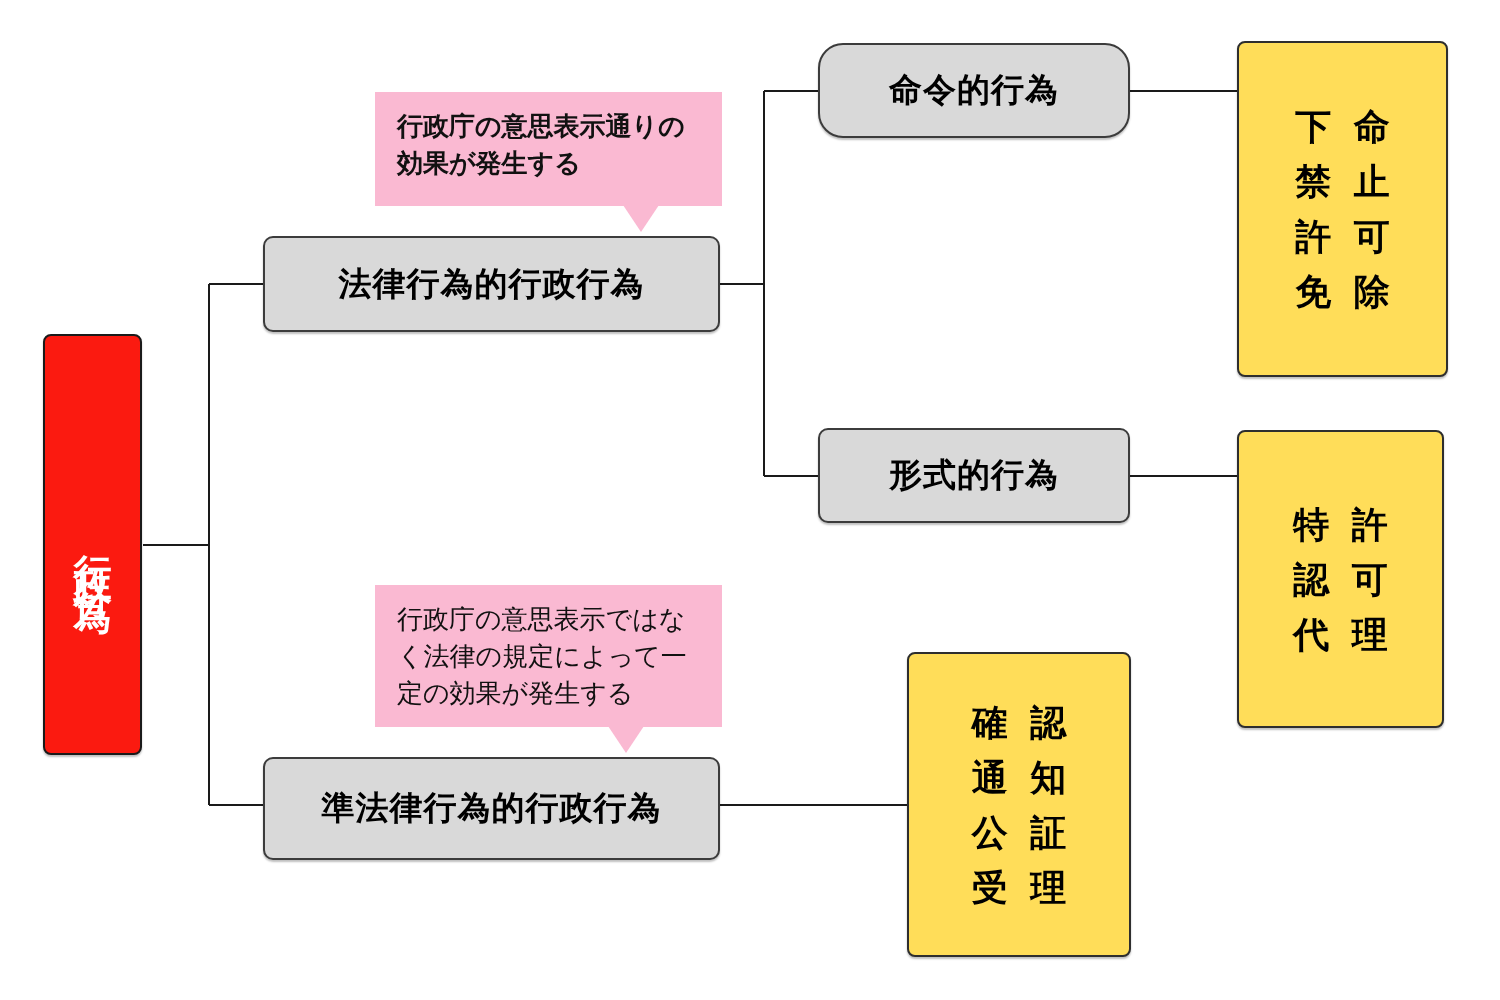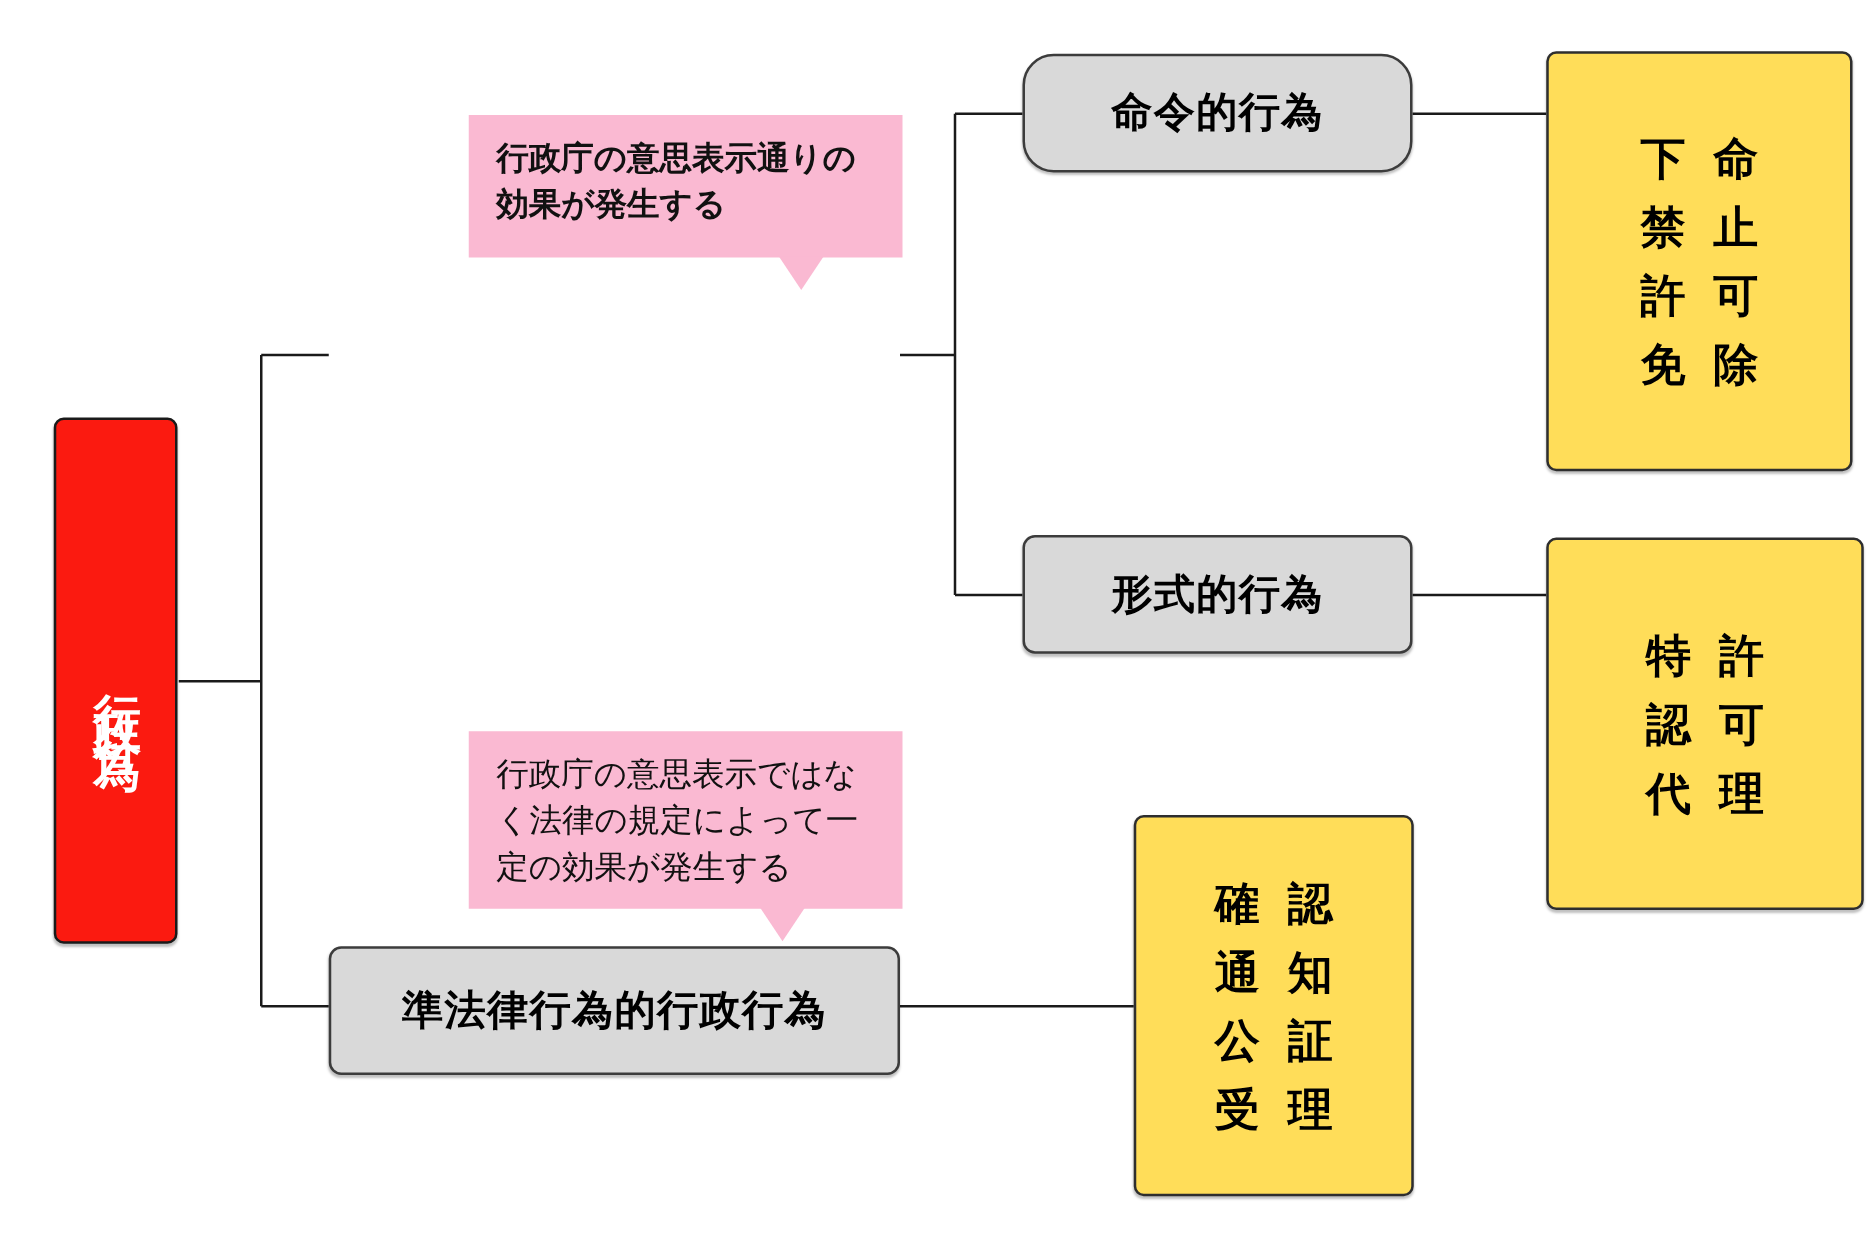--- a/index.html
+++ b/index.html
@@ -97,22 +97,22 @@
     border-top: 27px solid var(--callout-bg, #fab9d2);
   }
 
   
   #node-root      { left: 43px;  top: 334px; width: 99px;  height: 421px; }
   #node-legal     { left: 263px; top: 236px; width: 457px; height: 96px; }
   #node-quasi     { left: 263px; top: 757px; width: 457px; height: 103px; }
   #node-meirei    { left: 818px; top: 43px;  width: 312px; height: 95px; border-radius: 25px; }
   #node-keishiki  { left: 818px; top: 428px; width: 312px; height: 95px; }
 
-  #termbox-meirei   { left: 1237px; top: 41px;  width: 245px; height: 336px; }
-  #termbox-keishiki { left: 1237px; top: 430px; width: 254px; height: 298px; }
+  #termbox-meirei   { left: 1237px; top: 41px;  width: 211px; height: 336px; }
+  #termbox-keishiki { left: 1237px; top: 430px; width: 207px; height: 298px; }
   #termbox-quasi    { left: 907px;  top: 652px; width: 224px; height: 305px; }
 
   #callout-legal { left: 375px; top: 92px;  width: 347px; height: 114px; font-weight: bold; }
   #callout-legal .tail { left: 248px; }
   #callout-quasi { left: 375px; top: 585px; width: 347px; height: 142px; }
   #callout-quasi .tail { left: 233px; }
 </style>
 </head>
 <body>
 
@@ -132,20 +132,23 @@
     <div class="tail"></div>
   </div>
 
   <div class="callout" id="callout-quasi">
     <div class="callout-line">行政庁の意思表示ではな</div>
     <div class="callout-line">く法律の規定によって一</div>
     <div class="callout-line">定の効果が発生する</div>
     <div class="tail"></div>
   </div>
 
+  <div class="node" id="node-legal">
+    <span>法律行為的行政行為</span>
+  </div>
 
   <div class="node" id="node-quasi">
     <span>準法律行為的行政行為</span>
   </div>
 
   <div class="node" id="node-meirei">
     <span>命令的行為</span>
   </div>
 
   <div class="node" id="node-keishiki">

